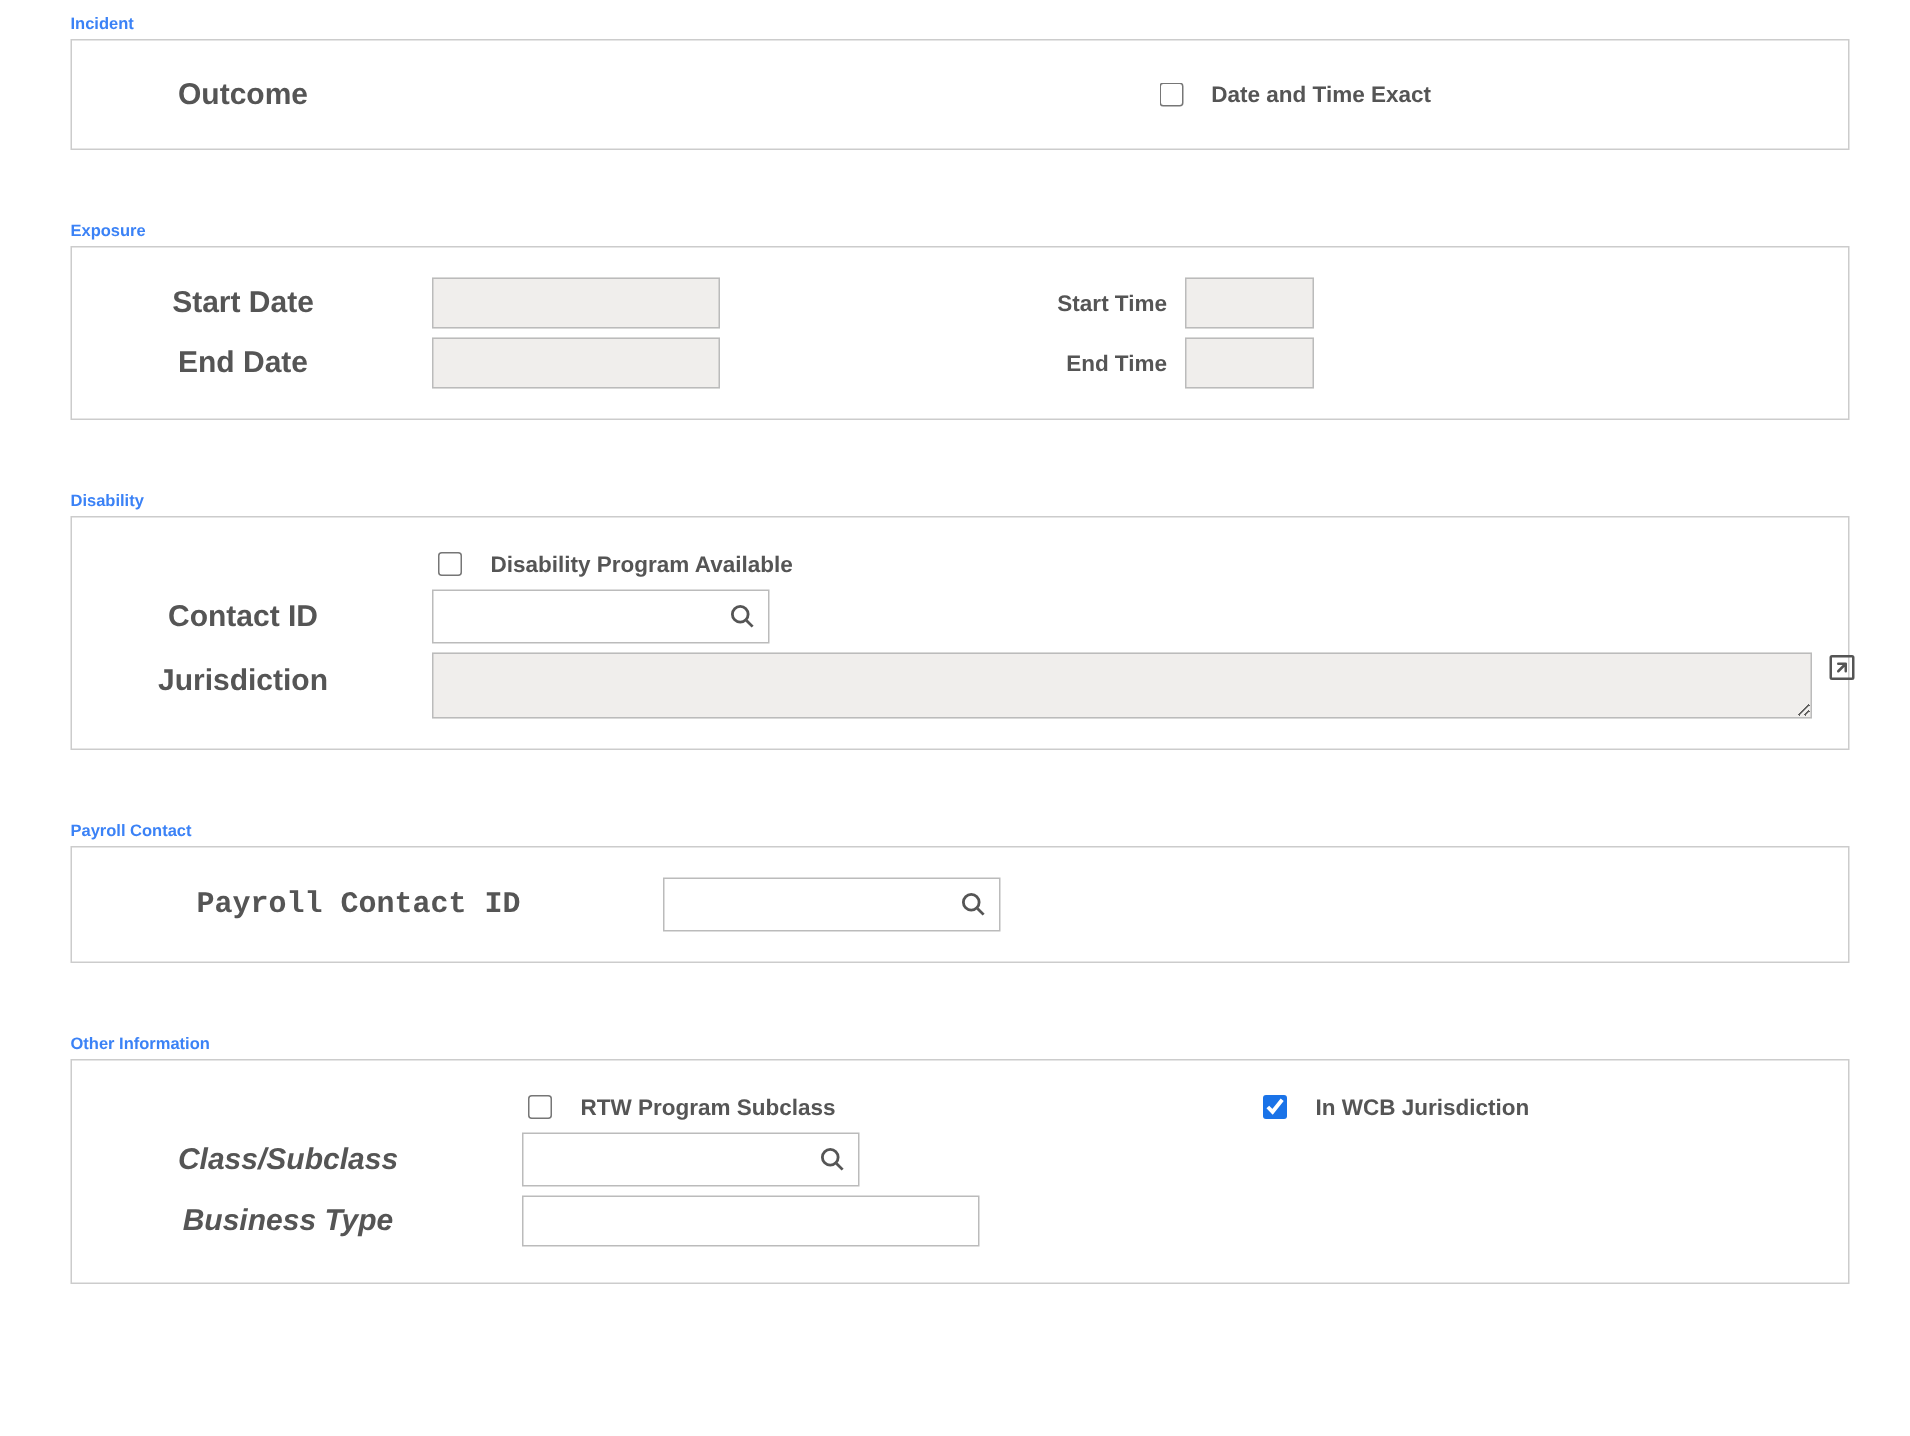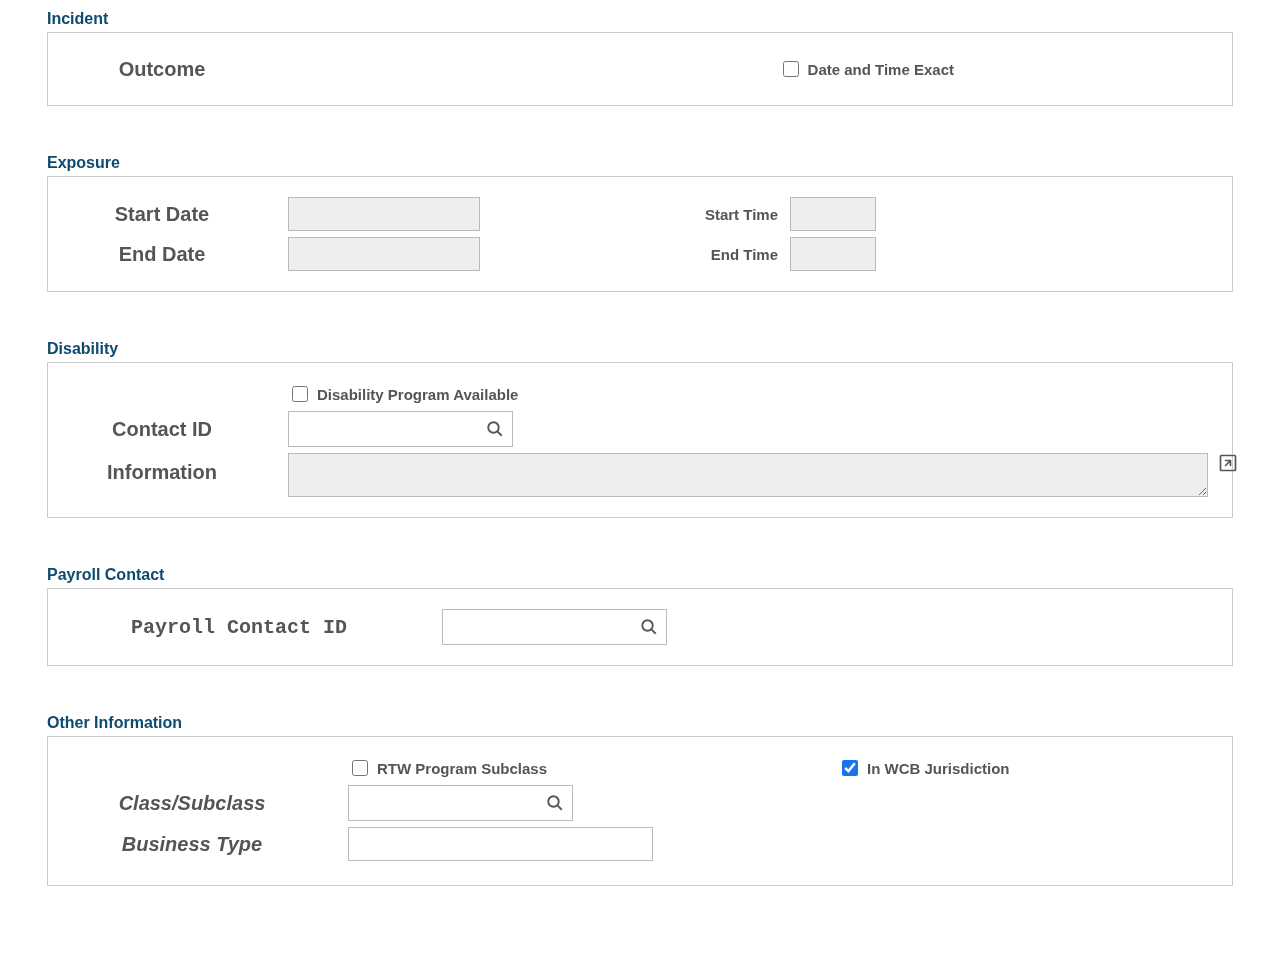--- a/index.html
+++ b/index.html
@@ -6,23 +6,23 @@
   body {
     margin: 0;
     padding: 10px 40px 40px 47px;
     font-family: Arial, Helvetica, sans-serif;
     font-size: 15px;
     color: #444;
     background: #fff;
   }
   .section { margin-bottom: 48px; }
   .section-title {
-    color: #0c4a6e;
-    font-weight: bold;
-    font-size: 16px;
+    color: #3b82f6;
+    font-weight: bold;
+    font-size: 11px;
     margin-bottom: 4px;
   }
   .section-box {
     border: 1px solid #ccc;
     padding: 14px 18px 14px 0;
   }
   .row {
     display: flex;
     align-items: center;
     margin: 6px 0;
@@ -87,21 +87,21 @@
   }
   textarea.text-input {
     width: 920px;
     height: 44px;
     resize: both;
     vertical-align: top;
   }
   .check-row {
     display: flex;
     align-items: center;
-    gap: 6px;
+    gap: 16px;
   }
   input[type=checkbox] {
     width: 16px;
     height: 16px;
     accent-color: #1a73e8;
     cursor: pointer;
   }
   .check-label {
     font-weight: bold;
     color: #555;
@@ -186,21 +186,21 @@
           <span class="icon">
             <svg width="18" height="18" viewBox="0 0 24 24" fill="none" stroke="currentColor" stroke-width="2.5">
                 <circle cx="10" cy="10" r="7"></circle>
                 <line x1="21" y1="21" x2="15.5" y2="15.5"></line>
               </svg>
           </span>
         </div>
       </div>
     </div>
     <div class="row" style="align-items:flex-start;">
-      <div class="label-cell" style="padding-top:8px;">Information</div>
+      <div class="label-cell" style="padding-top:8px;">Jurisdiction</div>
       <div class="field-cell grow">
         <textarea class="text-input" style=""></textarea>
         <span class="popup-icon">
           <svg width="20" height="20" viewBox="0 0 24 24" fill="none" stroke="currentColor" stroke-width="2">
               <rect x="3" y="3" width="18" height="18" rx="1"></rect>
               <path d="M9 15l6-6M9 9h6v6" stroke-linecap="round" stroke-linejoin="round"></path>
             </svg>
         </span>
       </div>
     </div>

